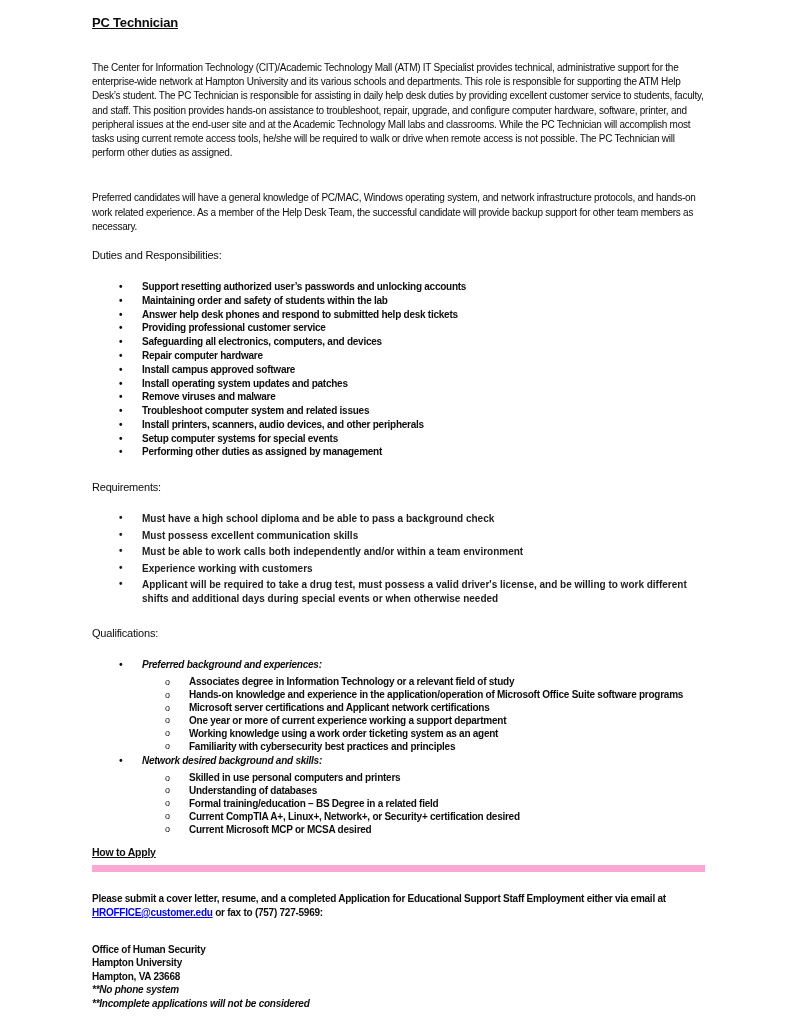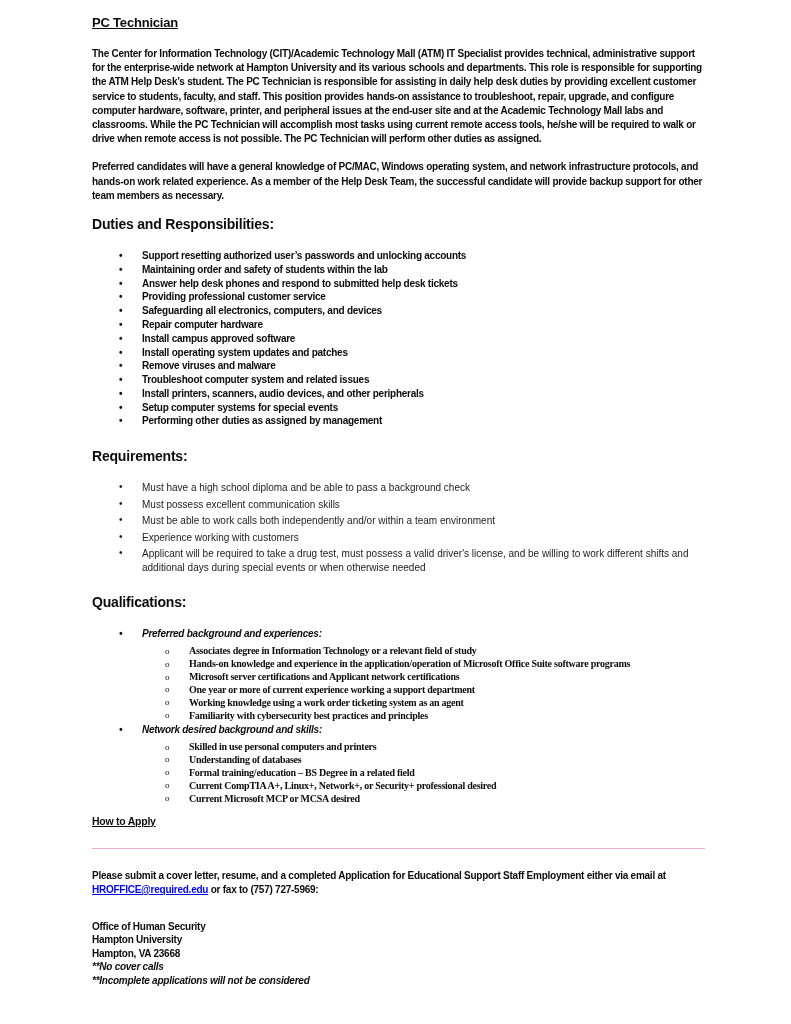--- a/index.html
+++ b/index.html
@@ -19,28 +19,29 @@
 
   .doc-title {
     font-size: 13px;
     font-weight: 700;
     text-decoration: underline;
     margin-bottom: 17px;
     letter-spacing: -0.2px;
   }
 
   p.body-para {
-    font-weight: 700;
+    font-weight: 400;
     margin-bottom: 14px;
     line-height: 14.2px;
+    margin-top: 31px;
   }
 
   h3.section-heading {
-    font-size: 14px;
-    font-weight: 700;
+    font-size: 11px;
+    font-weight: 400;
     margin: 0 0 18px 0;
     letter-spacing: -0.2px;
   }
 
   ul { list-style: none; }
 
   
   ul.b1 > li {
     position: relative;
     padding-left: 50px;
@@ -49,51 +50,50 @@
   ul.b1 > li::before {
     content: "\2022";
     position: absolute;
     left: 27px;
     top: 0;
   }
 
   ul.duties { font-weight: 700; margin-bottom: 21px; }
   ul.duties > li { margin-bottom: 0.2px; }
 
-  ul.reqs { font-weight: 400; letter-spacing: 0px; color: #1c1c1c; margin-bottom: 21px; }
+  ul.reqs { font-weight: 700; letter-spacing: 0px; color: #1c1c1c; margin-bottom: 21px; }
   ul.reqs > li { margin-bottom: 3.4px; line-height: 13.2px; }
   ul.reqs > li::before { top: -1px; }
 
   ul.quals { font-weight: 700; margin-bottom: 5px; }
   ul.quals > li.group-label {
     font-style: italic;
     line-height: 13.4px;
   }
 
   
   ul.b2 { font-style: normal; }
   ul.b2 > li {
     position: relative;
     padding-left: 97px;
     line-height: 12.9px;
     font-weight: 700;
-    font-family: Liberation Serif, serif;
   }
   ul.b2 > li::before {
     content: "o";
     position: absolute;
     left: 73px;
     top: -0.5px;
     font-size: 9px;
     font-weight: 400;
   }
 
   .how-to-apply {
-    border-bottom: 1px solid #f9a8d4;
-    padding-bottom: 19px;
+    border-bottom: 7px solid #f9a8d4;
+    padding-bottom: 5px;
     margin-top: 8px;
     margin-bottom: 20px;
   }
   .how-to-apply span {
     font-size: 10.5px;
     font-weight: 700;
     text-decoration: underline;
   }
 
   p.apply-para { font-weight: 700; margin-bottom: 23px; line-height: 14.2px; }
@@ -160,31 +160,31 @@
     <li>Working knowledge using a work order ticketing system as an agent</li>
     <li>Familiarity with cybersecurity best practices and principles</li>
   </ul>
   <ul class="b1 quals">
     <li class="group-label">Network desired background and skills:</li>
   </ul>
   <ul class="b2">
     <li>Skilled in use personal computers and printers</li>
     <li>Understanding of databases</li>
     <li>Formal training/education – BS Degree in a related field</li>
-    <li>Current CompTIA A+, Linux+, Network+, or Security+ professional desired</li>
+    <li>Current CompTIA A+, Linux+, Network+, or Security+ certification desired</li>
     <li>Current Microsoft MCP or MCSA desired</li>
   </ul>
 
   <div class="how-to-apply">
     <span>How to Apply</span>
   </div>
 
-  <p class="apply-para"><span>Please submit a cover letter, resume, and a completed Application for Educational Support Staff Employment either via email at </span><a class="email-link" href="#">HROFFICE@required.edu</a><span> or fax to (757) 727-5969:</span></p>
+  <p class="apply-para"><span>Please submit a cover letter, resume, and a completed Application for Educational Support Staff Employment either via email at </span><a class="email-link" href="#">HROFFICE@customer.edu</a><span> or fax to (757) 727-5969:</span></p>
 
   <div class="address-block">
     <span class="address-line">Office of Human Security</span>
     <span class="address-line">Hampton University</span>
     <span class="address-line">Hampton, VA 23668</span>
-    <span class="note-line">**No cover calls</span>
+    <span class="note-line">**No phone system</span>
     <span class="note-line">**Incomplete applications will not be considered</span>
   </div>
 
 </div>
 
 </body></html>

